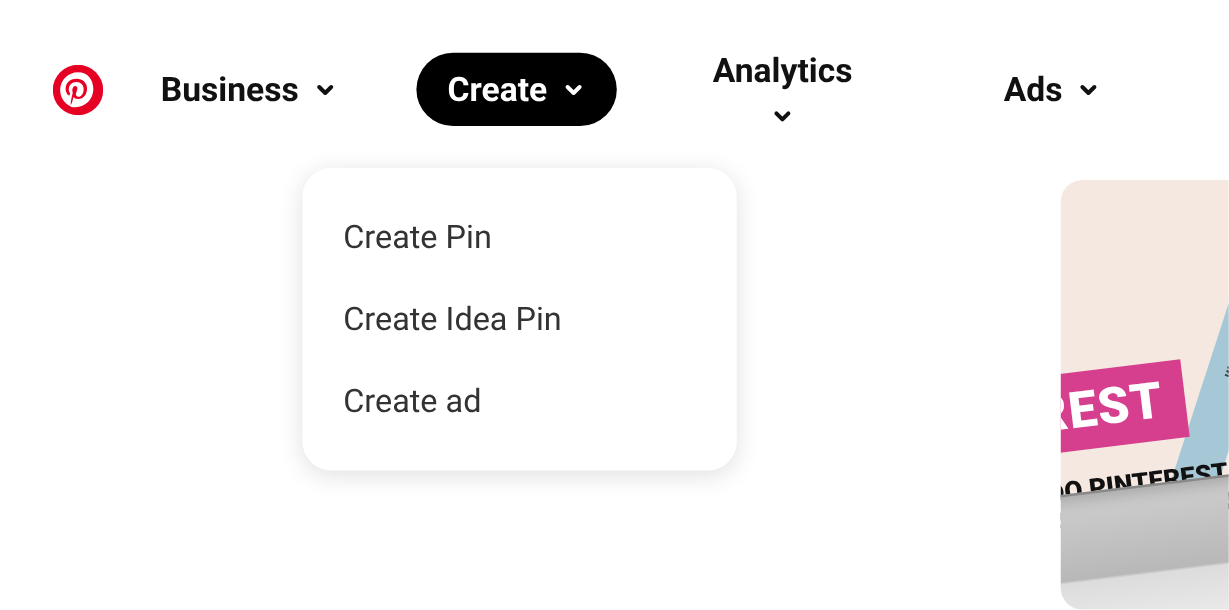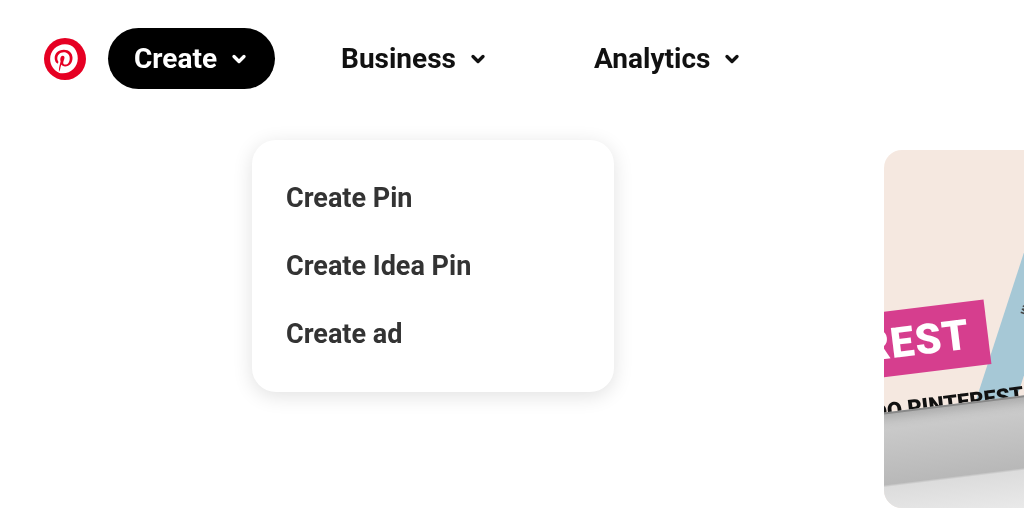--- a/index.html
+++ b/index.html
@@ -45,37 +45,38 @@
     .chevron {
       width: 20px;
       height: 20px;
       flex-shrink: 0;
     }
     .nav-item:nth-child(2) {
       margin-left: -18px;
     }
     .nav-item:nth-child(4) {
       margin-left: 14px;
+      flex-direction: column;
     }
     .nav-item:nth-child(5) {
       margin-left: 34px;
     }
     .dropdown {
       position: absolute;
       top: 140px;
       left: 252px;
       width: 362px;
       background: #fff;
       border-radius: 24px;
       box-shadow: 0 4px 20px rgba(0,0,0,0.12);
       padding: 24px 0;
     }
     .dropdown-item {
       font-size: 27px;
-      font-weight: 700;
+      font-weight: 400;
       color: #333;
       padding: 18px 34px;
       cursor: pointer;
     }
     .pin-card {
       position: absolute;
       top: 150px;
       right: 0;
       width: 140px;
       height: 358px;
@@ -139,41 +140,47 @@
 <body>
 
 <nav class="nav">
   <div class="logo">
     <svg viewBox="0 0 24 24" width="42" height="42">
       <circle cx="12" cy="12" r="12" fill="#E60023"></circle>
       <path fill="#fff" d="M12 3.5c-4.7 0-8.5 3.8-8.5 8.5 0 3.5 2.1 6.5 5.1 7.8-.1-.7-.1-1.7 0-2.4.1-.7.9-4.1.9-4.1s-.2-.5-.2-1.2c0-1.1.6-2 1.4-2 .7 0 1 .5 1 1.1 0 .7-.4 1.7-.7 2.6-.2.8.4 1.4 1.2 1.4 1.4 0 2.5-1.5 2.5-3.7 0-1.9-1.4-3.3-3.4-3.3-2.3 0-3.7 1.7-3.7 3.5 0 .7.3 1.4.6 1.8.1.1.1.1 0 .2 0 .2-.2.7-.2.8 0 .1-.1.2-.3.1-1-.5-1.6-1.9-1.6-3.1 0-2.5 1.8-4.8 5.3-4.8 2.8 0 4.9 2 4.9 4.6 0 2.8-1.7 5-4.2 5-1 0-1.9-.5-2.2-1.1 0 0-.5 1.8-.6 2.3-.2.8-.7 1.7-1.1 2.3.8.3 1.7.4 2.6.4 4.7 0 8.5-3.8 8.5-8.5S16.7 3.5 12 3.5z"></path>
     </svg>
   </div>
 
+  <div class="nav-item">
+    <span>Business</span>
+    <svg class="chevron" viewBox="0 0 24 24" fill="none" stroke="currentColor" stroke-width="4" stroke-linecap="round" stroke-linejoin="round">
+        <polyline points="6 9 12 15 18 9"></polyline>
+      </svg>
+  </div>
+
   <div class="nav-item active">
     <span>Create</span>
     <svg class="chevron" viewBox="0 0 24 24" fill="none" stroke="currentColor" stroke-width="4" stroke-linecap="round" stroke-linejoin="round">
         <polyline points="6 9 12 15 18 9"></polyline>
       </svg>
   </div>
 
   <div class="nav-item">
-    <span>Business</span>
+    <span>Analytics</span>
     <svg class="chevron" viewBox="0 0 24 24" fill="none" stroke="currentColor" stroke-width="4" stroke-linecap="round" stroke-linejoin="round">
         <polyline points="6 9 12 15 18 9"></polyline>
       </svg>
   </div>
 
   <div class="nav-item">
-    <span>Analytics</span>
-    <svg class="chevron" viewBox="0 0 24 24" fill="none" stroke="currentColor" stroke-width="4" stroke-linecap="round" stroke-linejoin="round">
-        <polyline points="6 9 12 15 18 9"></polyline>
-      </svg>
-  </div>
-
+    <span>Ads</span>
+    <svg class="chevron" viewBox="0 0 24 24" fill="none" stroke="currentColor" stroke-width="4" stroke-linecap="round" stroke-linejoin="round">
+        <polyline points="6 9 12 15 18 9"></polyline>
+      </svg>
+  </div>
 </nav>
 
 <div class="dropdown">
   <div class="dropdown-item">
     <span>Create Pin</span>
   </div>
   <div class="dropdown-item">
     <span>Create Idea Pin</span>
   </div>
   <div class="dropdown-item">

